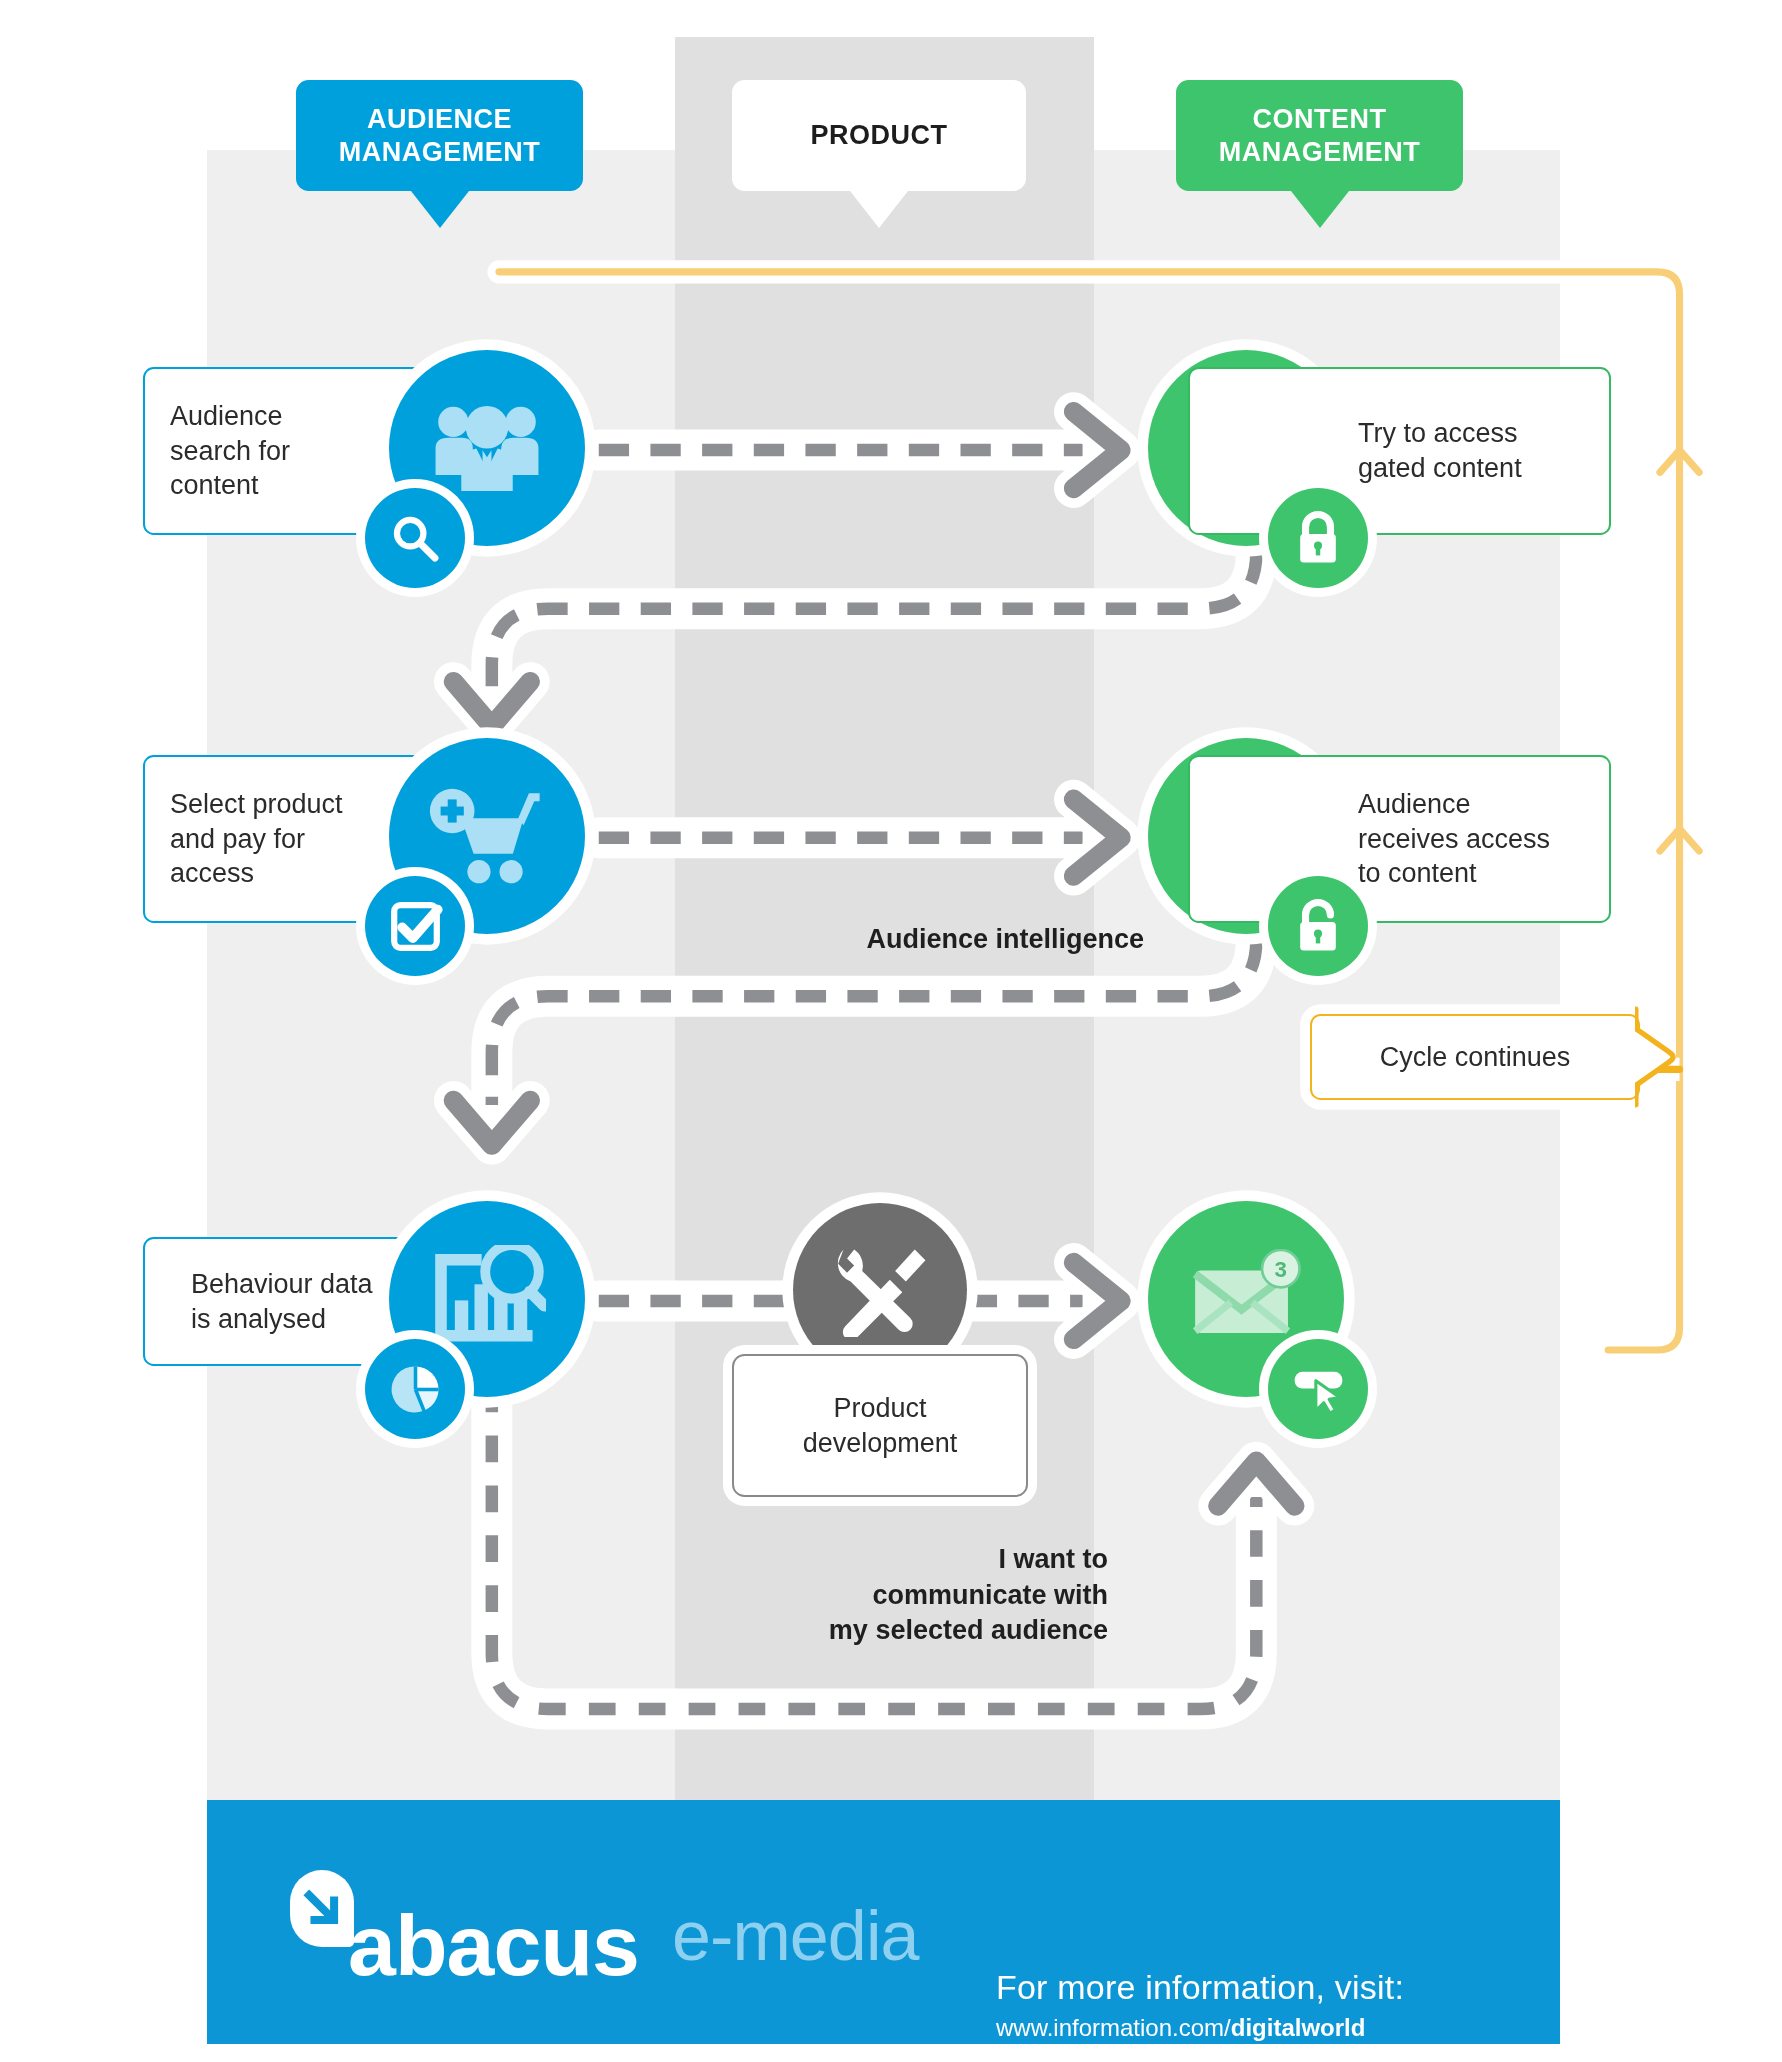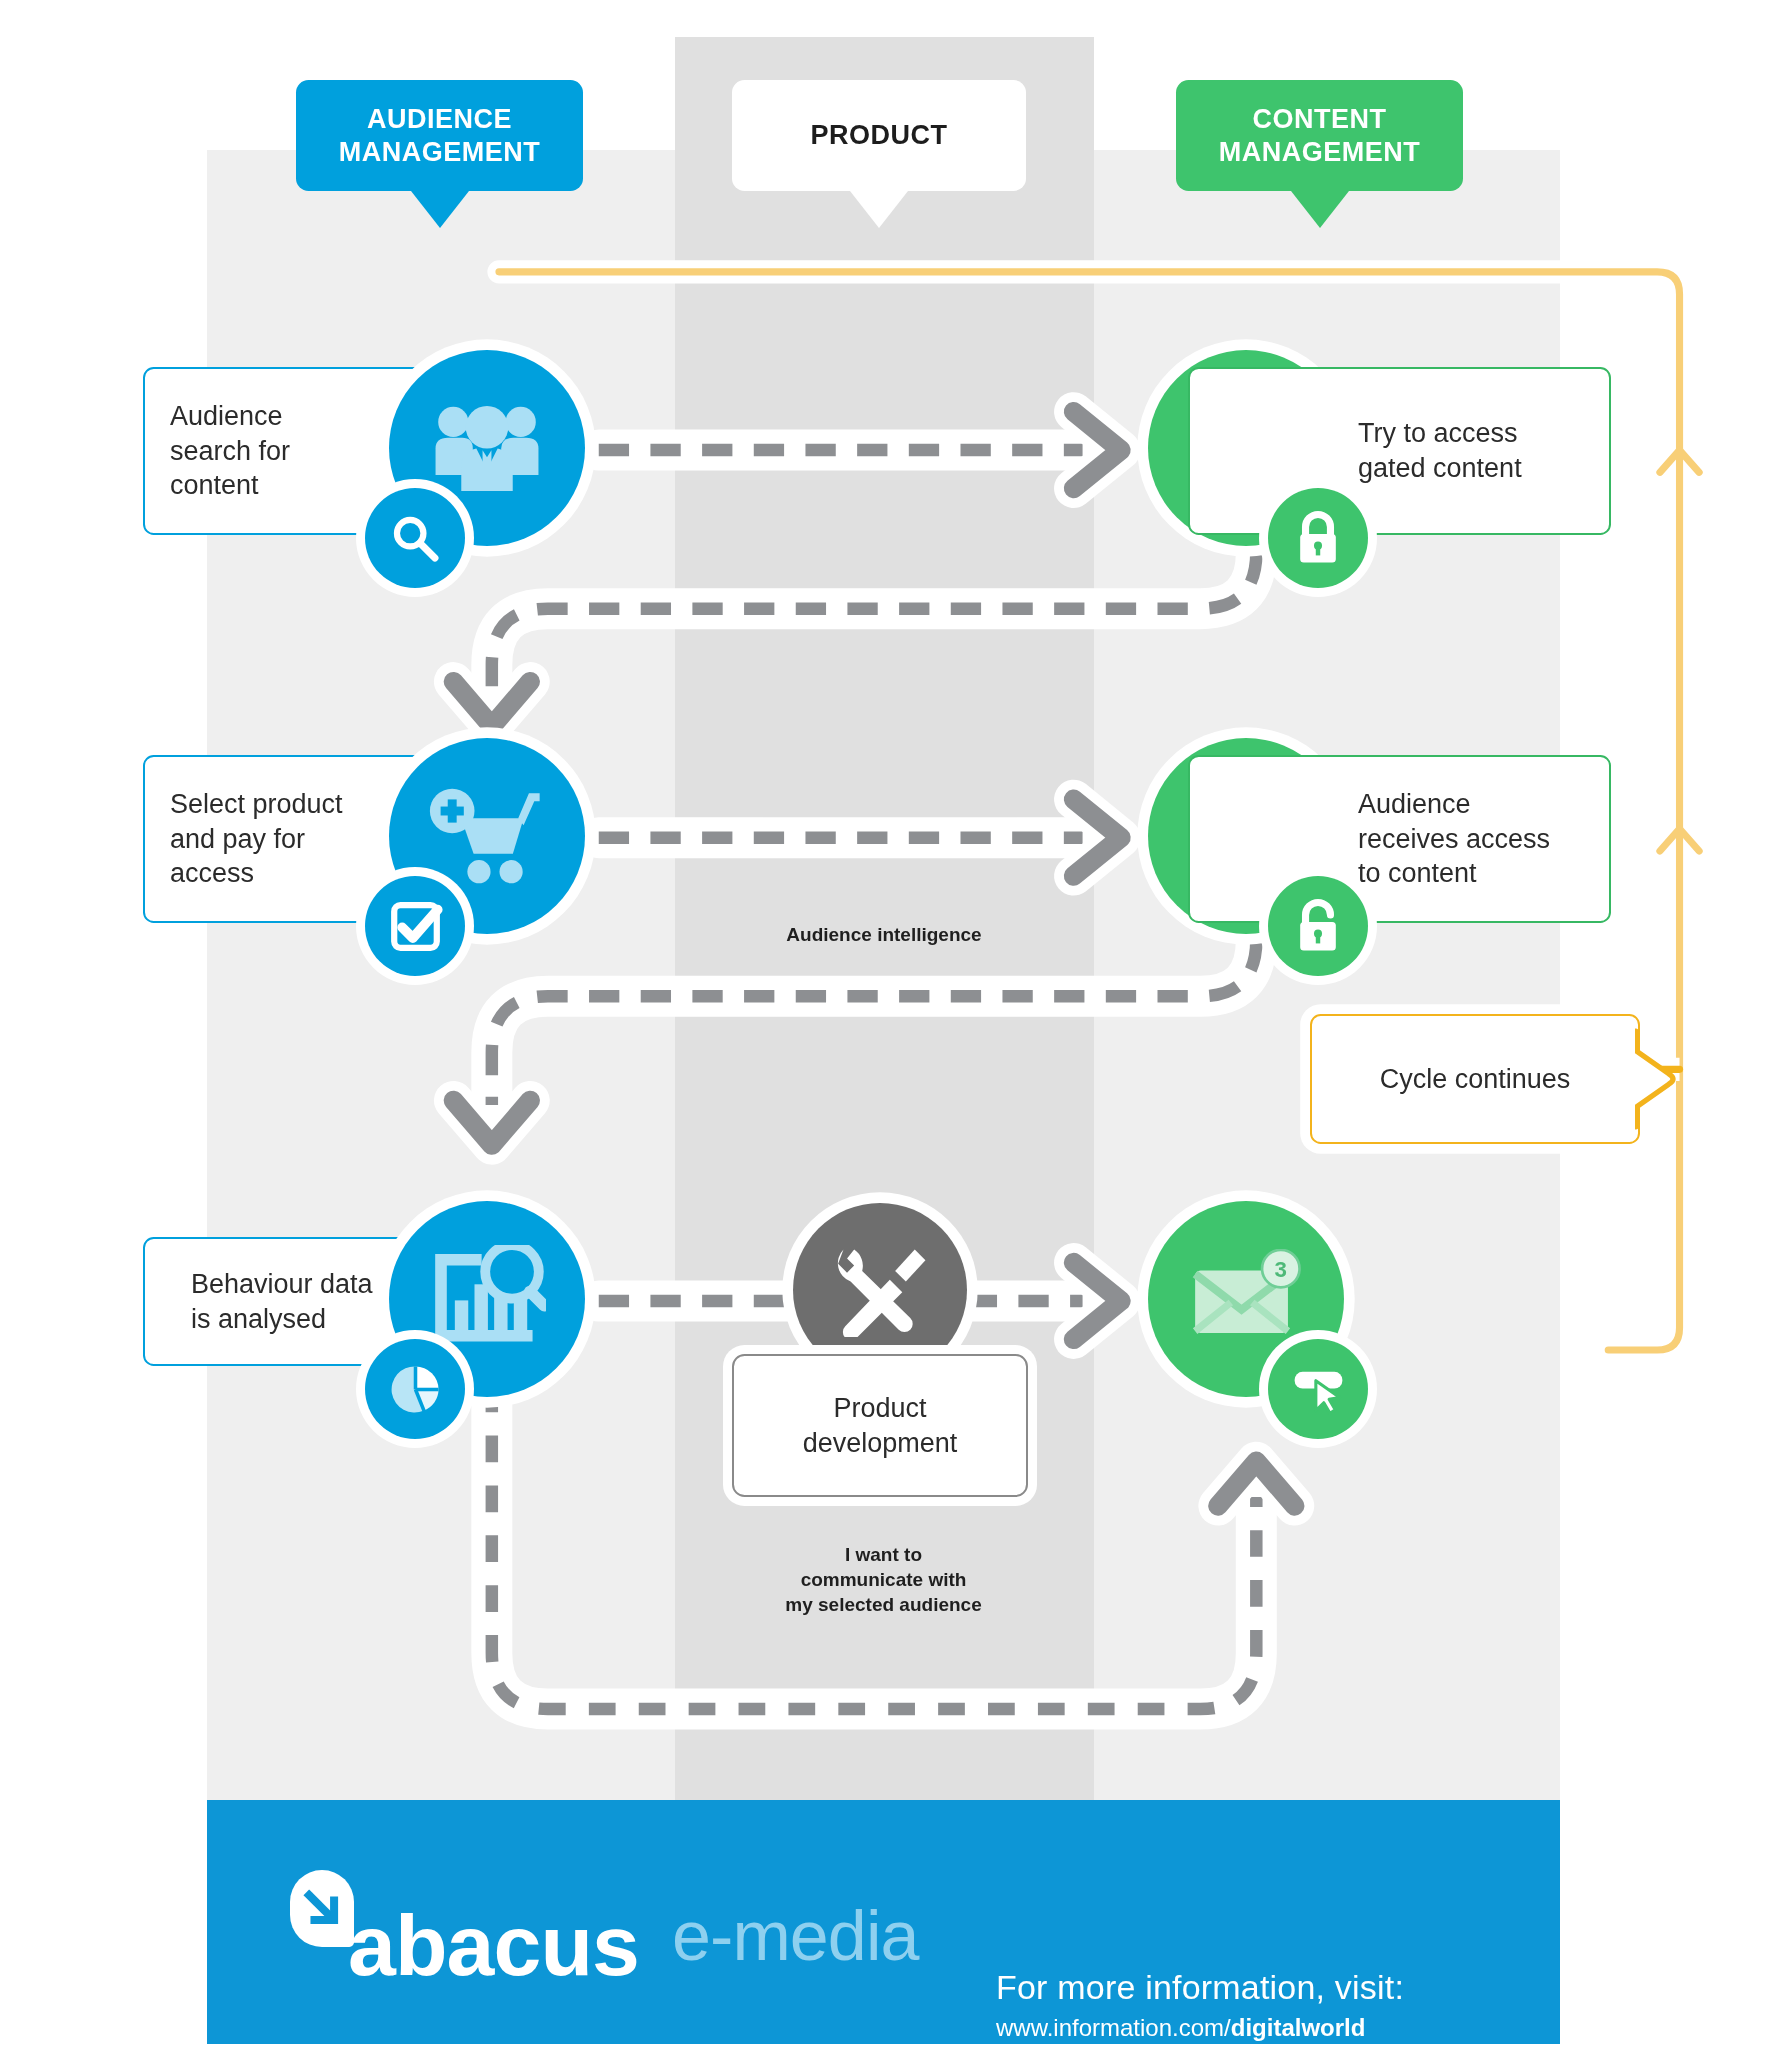--- a/index.html
+++ b/index.html
@@ -78,22 +78,22 @@
     border: 2.7px solid #f3b31c; border-radius: 10.7px;
     display: flex; align-items: center; justify-content: center;
     font-size: 27px; color: #2b2b2b;
     box-shadow: 0 0 0 9.8px #ffffff;
   }
   .cycle-notch { position: absolute; left: 100%; top: 50%; margin-left: -2.7px;
                  transform: translateY(-50%); }
 
   
   .cap {
-    position: absolute; text-align: center; font-weight: bold;
-    color: #1f1f1f; font-size: 19px; line-height: 1.32;
+    position: absolute; text-align: right; font-weight: bold;
+    color: #1f1f1f; font-size: 27px; line-height: 1.32;
   }
 
   
   .footer { position: absolute; background: #0d96d6; }
   .logo-mark {
     position: absolute; background: #fff;
     border-radius: 36px 36px 5.3px 36px;
     display: flex; align-items: center; justify-content: center;
   }
   .wordmark { position: absolute; display: flex; align-items: flex-start; gap: 17px; }
@@ -278,21 +278,21 @@
   <div class="card green" style="left:1188px; top:755px; width:423px; height:168px;">
     <span class="txt" style="white-space:pre-line;">Audience
 receives access
 to content</span>
   </div>
 
   <div class="cap" style="left:624px; top:922px; width:520px;">
     <span style="white-space:pre-line;">Audience intelligence</span>
   </div>
 
-  <div class="cycle-box" style="left:1310px; top:1014px; width:330px; height:130px;text-align:right;">
+  <div class="cycle-box" style="left:1310px; top:1014px; width:330px; height:86px;text-align:right;">
     <span>Cycle continues</span>
     <svg class="cycle-notch" width="46" height="110" viewBox="0 0 52 124">
       <path d="M0 8 L1 8 L1 30 L38 56 Q48 62 38 68 L1 94 L1 116 L0 116" fill="#ffffff" stroke="#f3b31c" stroke-width="6" stroke-linejoin="round"></path>
     </svg>
   </div>
 
 
   <div class="card blue" style="left:143px; top:1237px; width:285px; height:129px;padding-left:46px;">
     <span class="txt" style="white-space:pre-line;">Behaviour data
 is analysed</span>

